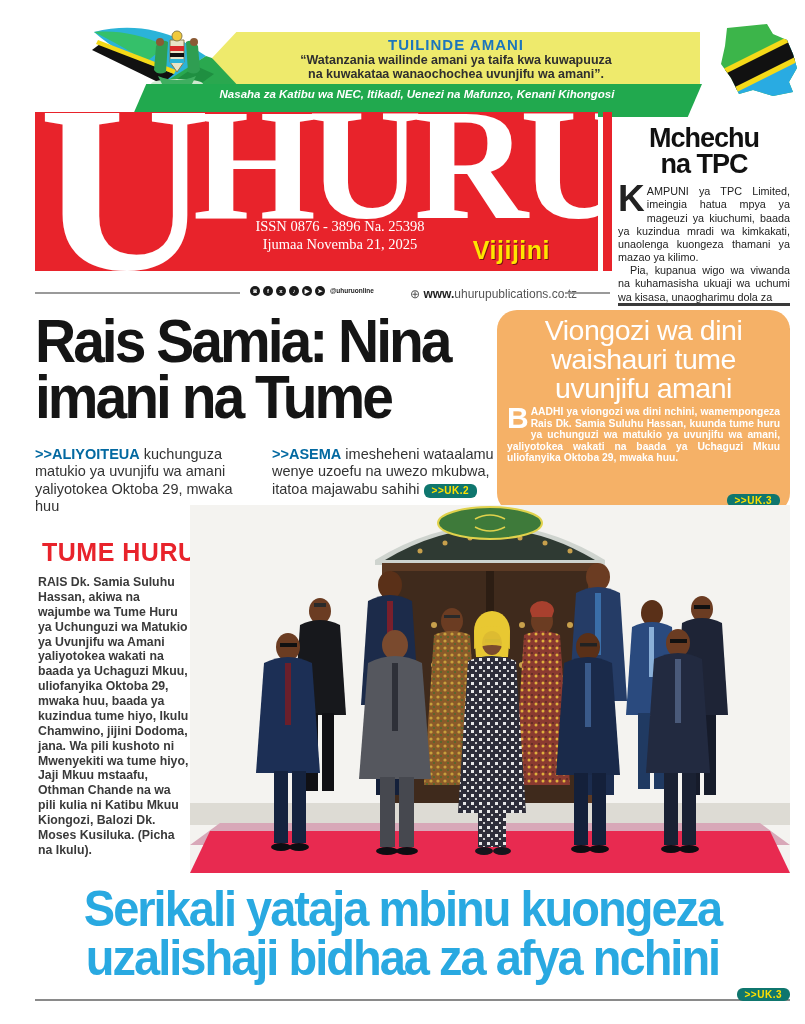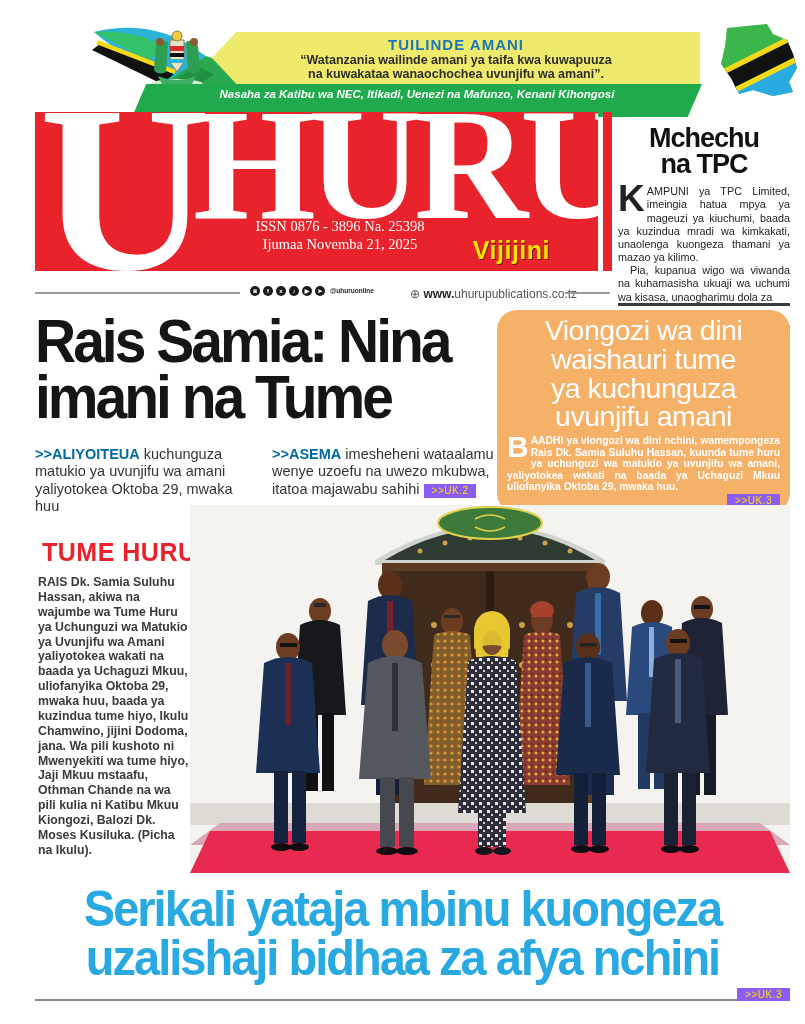--- a/index.html
+++ b/index.html
@@ -46,22 +46,22 @@
 
   
   .tpc { position:absolute; left:618px; top:106px; width:172px; height:198px;margin-top:20px; }
   .tpc-head { text-align:center; color:#111; font-weight:bold; font-size:27px; line-height:0.95; letter-spacing:-1px; }
   .tpc-body { margin-top:8px; font-size:10.8px; line-height:1.22; color:#222; text-align:justify; }
   .tpc-body .dcap { float:left; font-size:37px; line-height:0.78; font-weight:bold; color:#222; padding-right:2px; }
   .tpc-p2 { text-indent:12px; }
   .tpc-tag { position:absolute; right:0; bottom:-14px; }
   .tpc-rule { position:absolute; left:618px; top:303px; width:172px; height:3px; background:#3a3a3a; }
 
-  .tag { display:inline-block; background:#8b5cf6; color:#ffe100; font-weight:normal; font-size:10px;
-      padding:1px 8px; letter-spacing:0.5px; }
+  .tag { display:inline-block; background:#0f766e; color:#ffe100; font-weight:bold; font-size:10px;
+      padding:1px 8px; letter-spacing:0.5px;border-radius:6px; }
 
   
   .lead { position:absolute; left:35px; top:312px; width:455px; }
   .lead-h { color:#151515; font-weight:bold; font-size:57px; line-height:0.92; letter-spacing:-3px;
       transform:scaleY(1.08); transform-origin:top left; }
   .lead-subs { position:absolute; left:0; top:134px; width:460px; display:flex; gap:14px; }
   .lead-sub { width:223px; font-size:14.5px; line-height:1.2; color:#333; }
   .lead-sub b { color:#0369a1; }
 
   
@@ -192,21 +192,20 @@
       <div class="lead-sub">
         <b>&gt;&gt;ASEMA</b><span> imesheheni wataalamu wenye uzoefu na uwezo mkubwa, itatoa majawabu sahihi </span><span class="tag">&gt;&gt;UK.2</span>
       </div>
     </div>
   </div>
 
   <div class="obox">
     <div class="obox-h">
       <div>Viongozi wa dini</div>
       <div>waishauri tume</div>
-      <div>ya kuchunguza</div>
       <div>uvunjifu amani</div>
     </div>
     <div class="obox-body">
       <span class="dcap">B</span>
       <span>AADHI ya viongozi wa dini nchini, wamempongeza Rais Dk. Samia Suluhu Hassan, kuunda tume huru ya uchunguzi wa matukio ya uvunjifu wa amani, yaliyotokea wakati na baada ya Uchaguzi Mkuu uliofanyika Oktoba 29, mwaka huu.</span>
     </div>
     <span class="tag obox-tag">&gt;&gt;UK.3</span>
   </div>
 
   <div class="kicker">TUME HURU</div>

